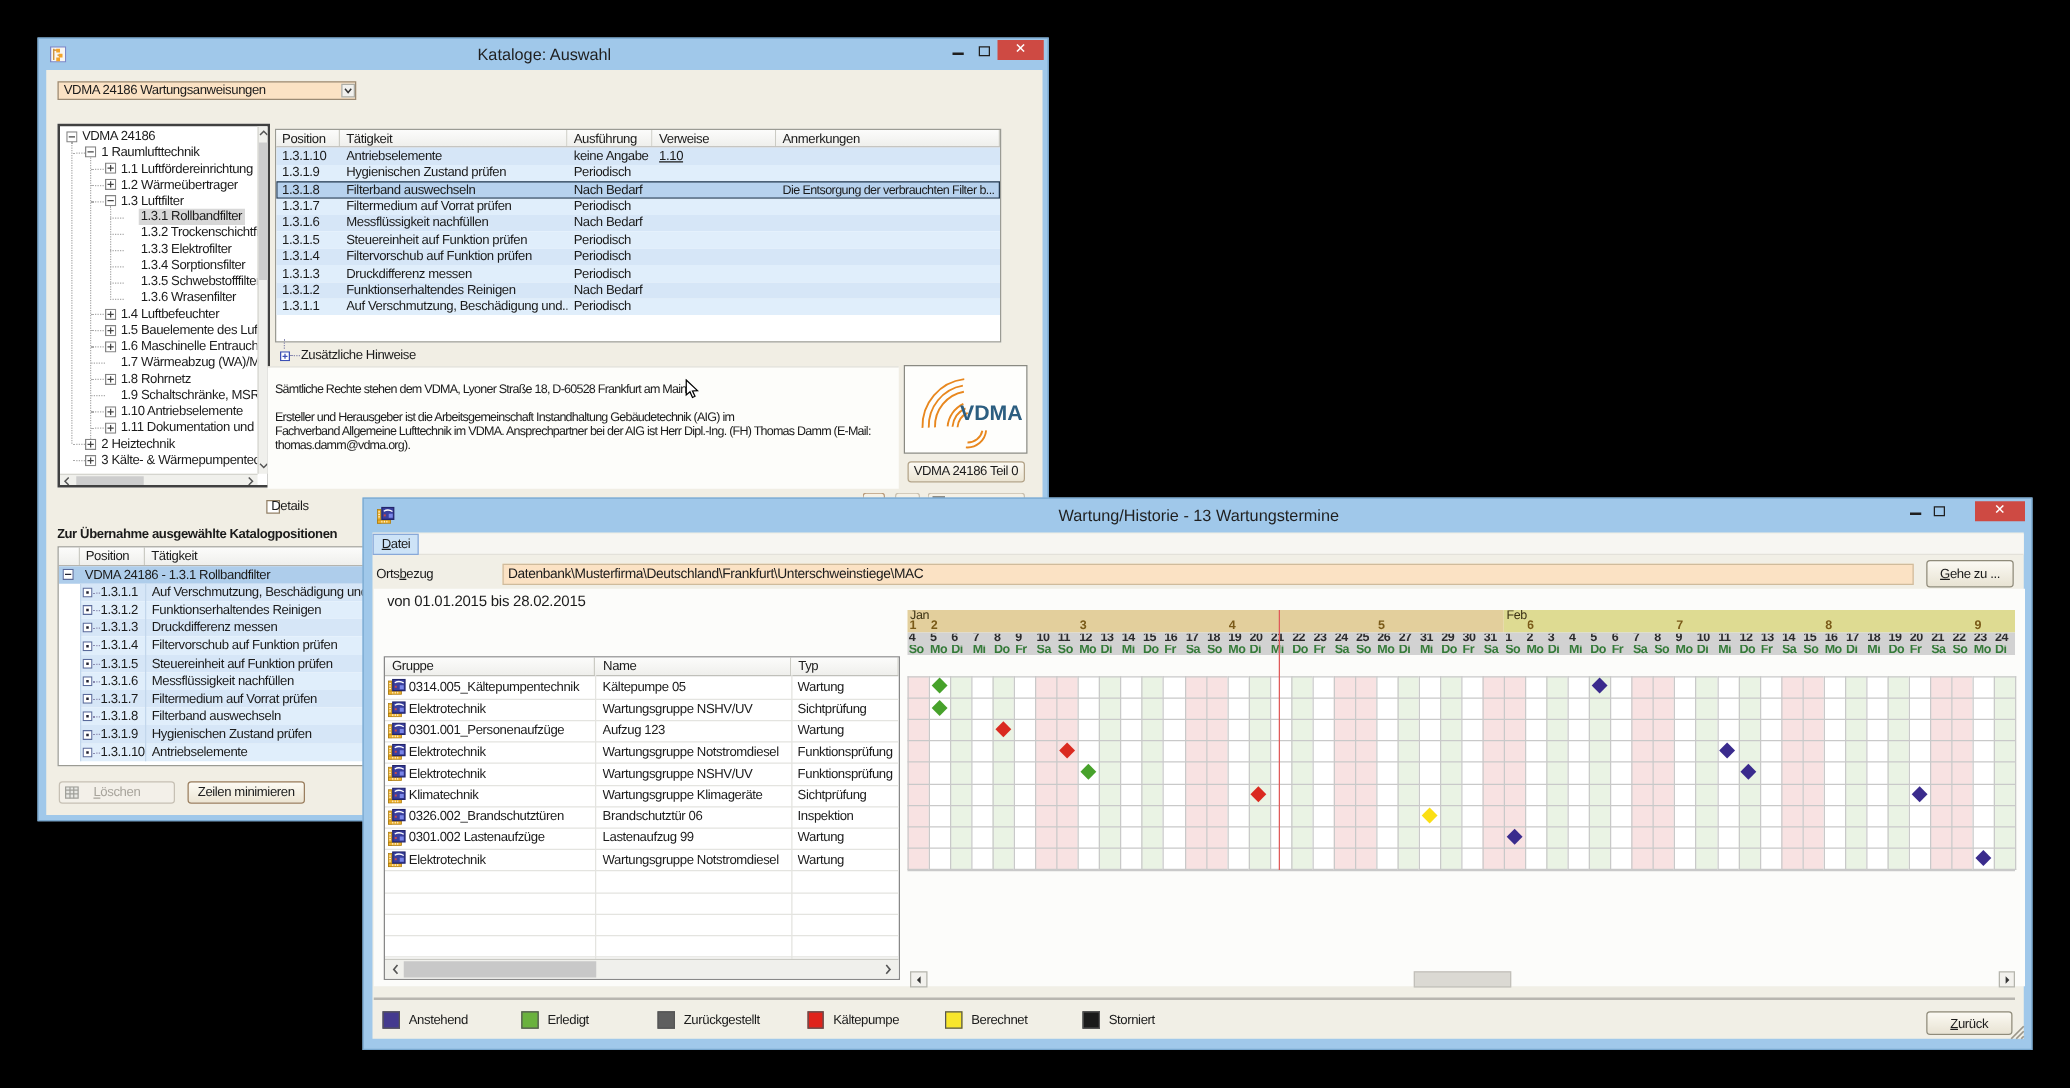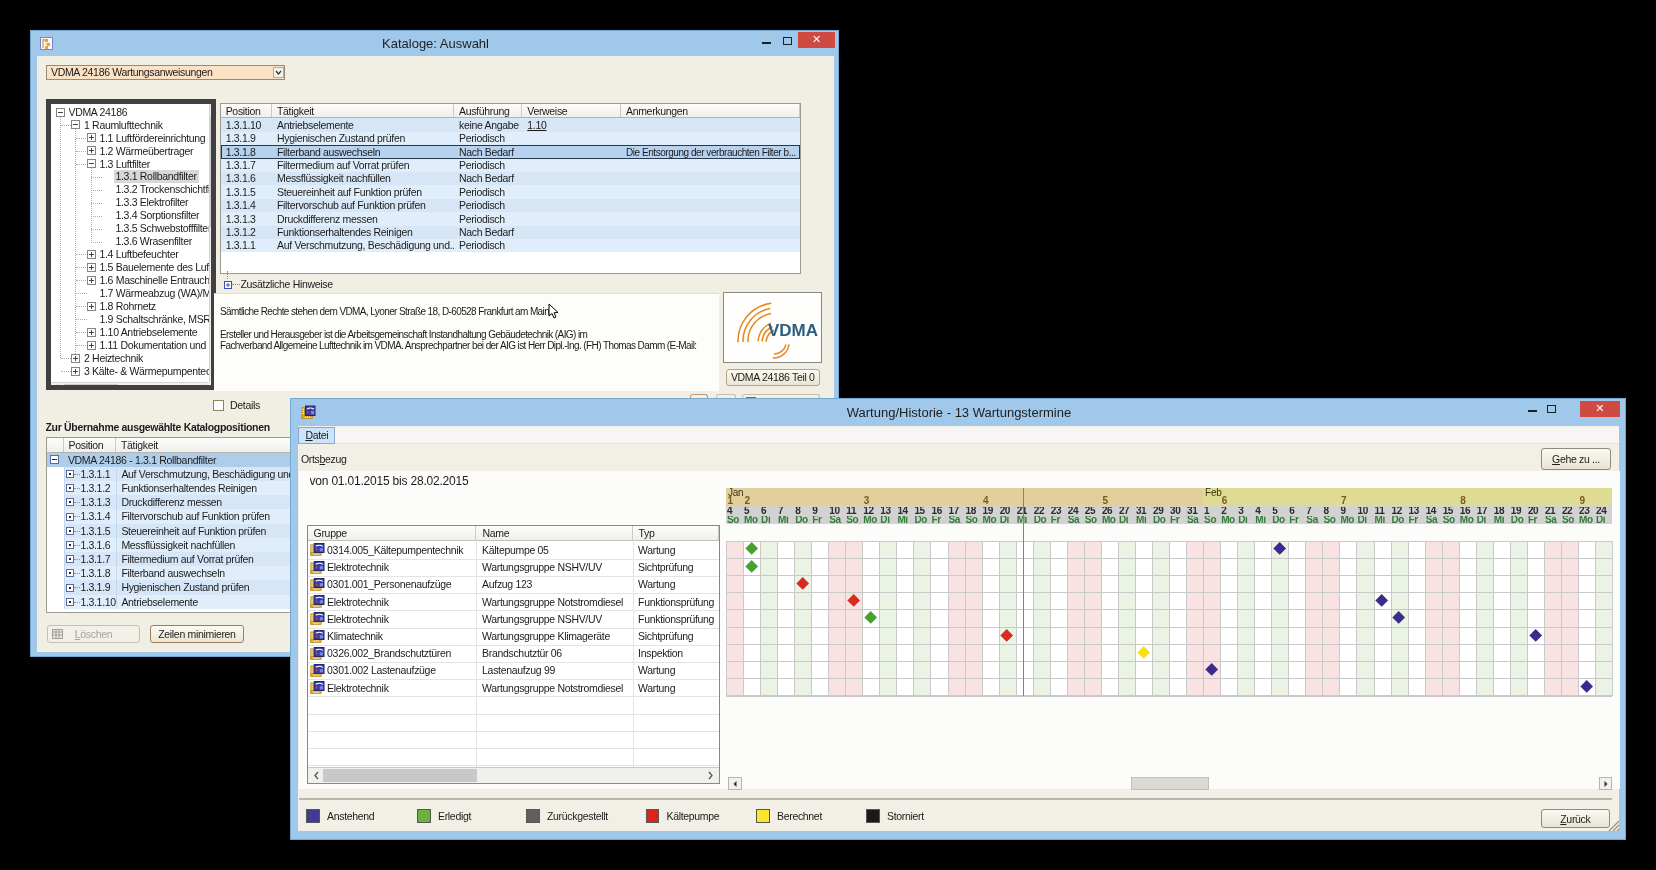--- a/index.html
+++ b/index.html
@@ -24,21 +24,21 @@
 <div class="ttl" style="left:0px;top:5px;width:809px;height:18px;">Kataloge: Auswahl</div>
 <div style="left:731px;top:11px;width:9px;height:2px;background:#1f1f1f;"></div>
 <div style="left:752px;top:6px;width:9px;height:8px;border:1.5px solid #1f1f1f;background:transparent;"></div>
 <div class="closebtn" style="left:767px;top:1px;width:37px;height:16px;font-size:11px;line-height:15px;">✕</div>
 <div style="left:6px;top:25px;width:797px;height:596px;background:#f1eee4;"></div>
 <div class="t" style="left:15px;top:34px;width:239px;height:15px;background:#fbe2c4;border:1px solid #9a8a74;line-height:13px;padding-left:4px;">VDMA 24186 Wartungsanweisungen<div style="left:226px;top:1px;width:11px;height:11px;background:#f1f1ee;border:1px solid #adada5;">
         <svg width="9" height="9">
           <path d="M2 3 L4.5 6 L7 3" stroke="#333" fill="none" stroke-width="1.2"></path>
         </svg>
       </div></div>
-<div style="left:15px;top:68px;width:170px;height:291px;background:#fff;border:5px solid #404040;overflow:hidden;">
+<div style="left:15px;top:68px;width:170px;height:291px;background:#fff;border:2px solid #404040;overflow:hidden;">
 <div style="left:8.7px;top:12px;width:1px;height:242.04999999999998px;border-left:1px dotted #ababab;"></div>
 <div style="left:24.2px;top:25px;width:1px;height:229.1px;border-left:1px dotted #ababab;"></div>
 <div style="left:39.7px;top:63px;width:1px;height:73.69999999999999px;border-left:1px dotted #ababab;"></div>
 <div style="left:4.5px;top:3.5px;width:9px;height:9px;">
         <svg width="9" height="9">
           <rect x="0.5" y="0.5" width="8" height="8" fill="#fff" stroke="#848484"></rect>
           <path d="M2 4.5 H7" stroke="#444"></path>
         </svg>
       </div>
 <div class="t" style="left:17.5px;top:1.7000000000000002px;width:140.5px;height:13px;line-height:13px;">VDMA 24186</div>
@@ -235,20 +235,21 @@
         <rect x="0.5" y="0.5" width="7" height="7" fill="#fff" stroke="#3c50b4"></rect>
         <path d="M2 4 H6 M4 2 V6" stroke="#3c50b4"></path>
       </svg>
     </div>
 <div style="left:201px;top:253px;width:8px;height:1px;border-top:1px dotted #8a8ab0;"></div>
 <div class="t" style="left:209.5px;top:246.5px;width:150px;height:13px;line-height:13px;">Zusätzliche Hinweise</div>
 <div style="left:182.7px;top:261.5px;width:505.5px;height:98.8px;background:#fdfdfa;border-top:1px solid #e0ded6;"></div>
 <div class="t" style="left:189px;top:274.8px;width:505px;height:12px;font-size:10px;letter-spacing:-0.6px;line-height:11.3px;">Sämtliche Rechte stehen dem VDMA, Lyoner Straße 18, D-60528 Frankfurt am Main.</div>
 <div class="t" style="left:189px;top:297.5px;width:505px;height:12px;font-size:10px;letter-spacing:-0.6px;line-height:11.3px;">Ersteller und Herausgeber ist die Arbeitsgemeinschaft Instandhaltung Gebäudetechnik (AIG) im</div>
 <div class="t" style="left:189px;top:308.8px;width:505px;height:12px;font-size:10px;letter-spacing:-0.6px;line-height:11.3px;">Fachverband Allgemeine Lufttechnik im VDMA. Ansprechpartner bei der AIG ist Herr Dipl.-Ing. (FH) Thomas Damm (E-Mail:</div>
+<div class="t" style="left:189px;top:320.1px;width:505px;height:12px;font-size:10px;letter-spacing:-0.6px;line-height:11.3px;">thomas.damm@vdma.org).</div>
 <div style="left:517px;top:272px;width:12px;height:17px;">
       <svg width="12" height="17">
         <path d="M1 1 L1 13 L4 10.5 L6 15 L8 14 L6 9.8 L10 9.5 Z" fill="#fff" stroke="#000" stroke-width="1"></path>
       </svg>
     </div>
 <div style="left:692px;top:261px;width:98.5px;height:71px;background:#fefefc;border:1px solid #8a8a82;">
       <svg width="97" height="69" viewBox="0 0 97 69">
         <g fill="none" stroke="#e8871e" stroke-width="1.5">
           <path d="M14.0 49.3 A38 38 0 0 1 47.4 10.3"></path>
           <path d="M19.0 49.1 A33 33 0 0 1 46.3 15.5"></path>
@@ -262,21 +263,21 @@
         <text x="44" y="43" font-family="Liberation Sans,sans-serif" font-size="17" font-weight="bold" fill="#2c5e80">VDMA</text>
       </svg>
     </div>
 <div class="t" style="left:694.5px;top:338px;width:94.5px;height:16.5px;background:linear-gradient(#fcfaf4,#ebe4d2);border:1px solid #b3a388;border-radius:3px;line-height:15px;text-align:center;">VDMA 24186 Teil 0</div>
 <div style="left:658.5px;top:363px;width:18.8px;height:6px;background:#f5f1e6;border:1px solid #b89a7a;border-bottom:none;border-radius:3px 3px 0 0;"></div>
 <div style="left:684.5px;top:363px;width:20.3px;height:6px;background:#f5f1e6;border:1px solid #c8bfae;border-bottom:none;border-radius:3px 3px 0 0;"></div>
 <div style="left:710.5px;top:362.5px;width:78.3px;height:7px;background:#f5f1e6;border:1px solid #c8bfae;border-bottom:none;border-radius:3px 3px 0 0;">
       <div style="left:3px;top:2px;width:10px;height:5px;background:#6e6e68;"></div>
     </div>
 <div style="left:182px;top:369px;width:11px;height:11px;background:#fff;border:1px solid #907e62;"></div>
-<div class="t" style="left:199px;top:368px;width:60px;height:13px;line-height:13px;">Details</div>
+<div class="t" style="left:186px;top:368px;width:60px;height:13px;line-height:13px;">Details</div>
 <div class="t" style="left:14.5px;top:390px;width:400px;height:13px;line-height:13px;font-weight:bold;">Zur Übernahme ausgewählte Katalogpositionen</div>
 <div style="left:15.4px;top:405.8px;width:515px;height:175.8px;background:#fff;border:1px solid #9b9b93;overflow:hidden;">
 <div class="hdrcell" style="left:0px;top:0px;width:16.2px;height:13.9px;"></div>
 <div class="hdrcell t" style="left:16.2px;top:0px;width:52.4px;height:13.9px;line-height:14px;padding-left:5px;">Position</div>
 <div class="hdrcell t" style="left:68.6px;top:0px;width:444.4px;height:13.9px;line-height:14px;padding-left:5px;">Tätigkeit</div>
 <div style="left:0px;top:13.9px;width:513px;height:1px;background:#b5b4ae;"></div>
 <div style="left:0px;top:14.9px;width:513px;height:14.2px;background:#aecdeb;"></div>
 <div style="left:3px;top:17.5px;width:9px;height:9px;">
         <svg width="9" height="9">
           <rect x="0.5" y="0.5" width="8" height="8" fill="#fff" stroke="#5a6a9a"></rect>
@@ -408,20 +409,21 @@
       </svg>
     </div>
 <div class="ttl" style="left:0px;top:6px;width:1336px;height:18px;">Wartung/Historie - 13 Wartungstermine</div>
 <div style="left:1237px;top:11px;width:9px;height:2px;background:#1f1f1f;"></div>
 <div style="left:1256px;top:6px;width:9px;height:8px;border:1.5px solid #1f1f1f;background:transparent;"></div>
 <div class="closebtn" style="left:1288.7px;top:1.6px;width:40.3px;height:16px;font-size:11px;line-height:15px;">✕</div>
 <div style="left:7px;top:27.3px;width:1321px;height:405px;background:#f1efe6;"></div>
 <div style="left:7px;top:27.6px;width:1321px;height:17.6px;background:#f7f6f2;border-bottom:1px solid #e3e1da;"></div>
 <div class="t" style="left:7.2px;top:28.1px;width:37.3px;height:17px;background:#cde3f7;border:1px solid #88a8d8;line-height:15px;text-align:center;"><u>D</u>atei</div>
 <div class="t" style="left:10px;top:54px;width:80px;height:13px;line-height:13px;">Orts<u>b</u>ezug</div>
+<div class="t" style="left:111.4px;top:52.3px;width:1128.2px;height:17px;background:#fbe2c4;border:1px solid #cfbb9c;font-size:11px;letter-spacing:-0.3px;line-height:15px;padding-left:3px;">Datenbank\Musterfirma\Deutschland\Frankfurt\Unterschweinstiege\MAC</div>
 <div class="t" style="left:1250px;top:49.2px;width:70px;height:21.8px;background:linear-gradient(#fbf9f3,#e8e3d3);border:1px solid #8f8b7a;border-radius:3px;line-height:20px;text-align:center;"><u>G</u>ehe zu ...</div>
 <div style="left:7.5px;top:72px;width:1321px;height:318px;background:#fcfcfa;"></div>
 <div class="t" style="left:18.5px;top:74.5px;width:250px;height:15px;font-size:12px;letter-spacing:-0.2px;line-height:15px;">von 01.01.2015 bis 28.02.2015</div>
 <div style="left:435.0px;top:89.1px;width:477.12px;height:18.1px;background:#e3cf9c;"></div>
 <div style="left:912.12px;top:89.1px;width:408.96px;height:18.1px;background:#dedb92;"></div>
 <div class="t" style="left:437.0px;top:89.3px;width:40px;height:10px;font-size:10px;letter-spacing:-0.3px;line-height:10px;color:#3c3214;">Jan</div>
 <div class="t" style="left:914.12px;top:89.3px;width:40px;height:10px;font-size:10px;letter-spacing:-0.3px;line-height:10px;color:#3c3214;">Feb</div>
 <div class="t" style="left:436.5px;top:97px;width:16px;height:10px;font-size:10px;line-height:10px;color:#7a5a18;font-weight:bold;">1</div>
 <div class="t" style="left:453.54px;top:97px;width:16px;height:10px;font-size:10px;line-height:10px;color:#7a5a18;font-weight:bold;">2</div>
 <div class="t" style="left:572.8199999999999px;top:97px;width:16px;height:10px;font-size:10px;line-height:10px;color:#7a5a18;font-weight:bold;">3</div>

